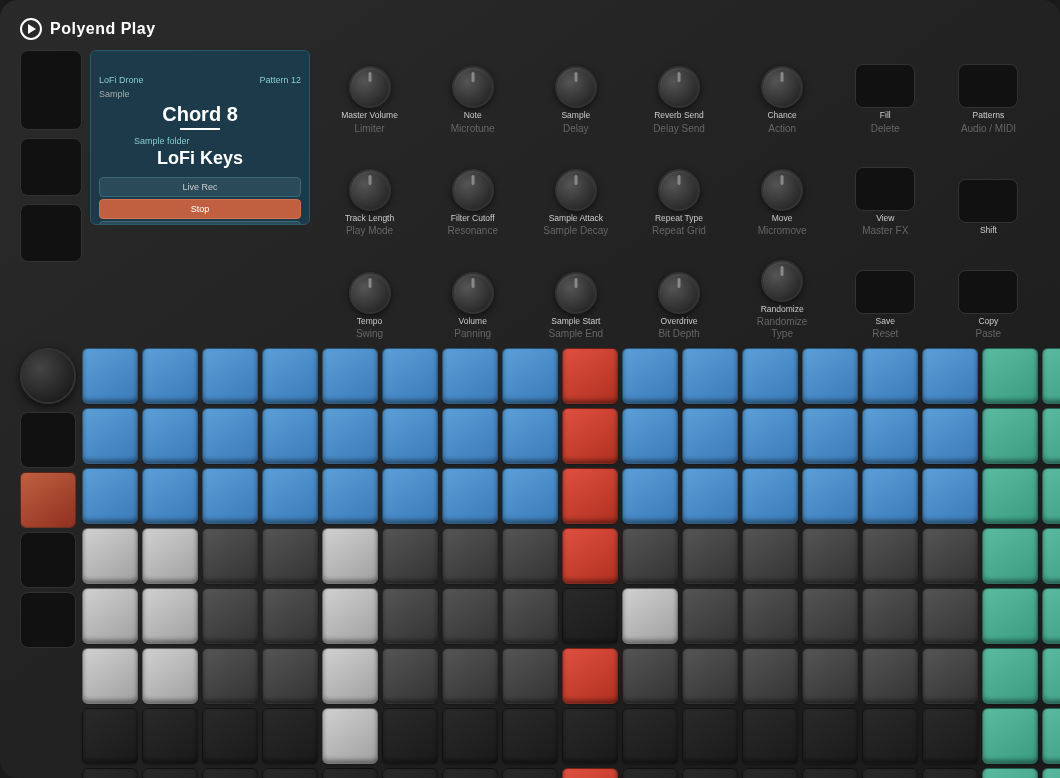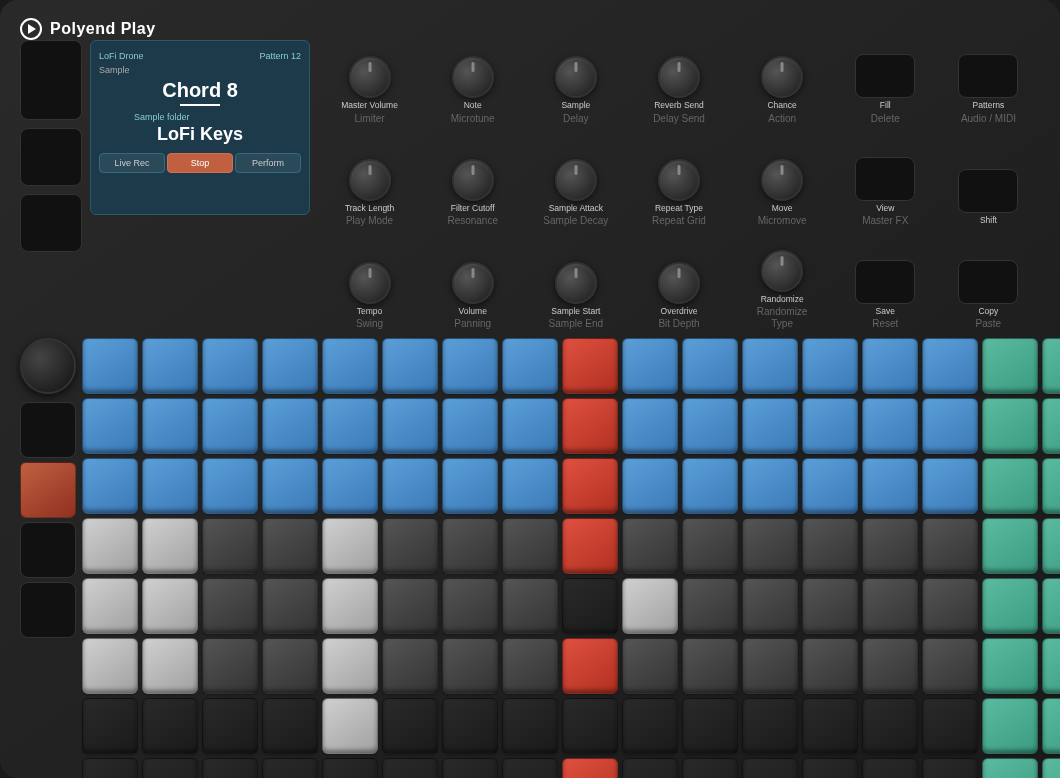--- a/index.html
+++ b/index.html
@@ -18,20 +18,21 @@
       border-radius: 18px;
       position: relative;
       padding: 18px 20px 14px 20px;
     }
 
     
     .header {
       display: flex;
       align-items: center;
       gap: 8px;
+      margin-bottom: 10px;
     }
     .logo-icon {
       width: 22px;
       height: 22px;
       border-radius: 50%;
       border: 2px solid #fff;
       display: flex;
       align-items: center;
       justify-content: center;
     }
@@ -81,21 +82,21 @@
     }
 
     
     .screen-area {
       width: 220px;
       flex-shrink: 0;
     }
     .screen {
       background: #1c3a4a;
       border-radius: 6px;
-      padding: 10px 8px;
+      padding: 24px 8px;
       height: 175px;
       border: 1px solid #2a5a6a;
       position: relative;
       overflow: hidden;
     }
     .screen-header {
       display: flex;
       justify-content: space-between;
       font-size: 9px;
       color: #8cc;
@@ -129,20 +130,21 @@
       color: #fff;
       font-size: 18px;
       font-weight: bold;
       text-align: center;
       margin-bottom: 8px;
     }
     .screen-buttons {
       display: flex;
       gap: 2px;
       margin-top: 6px;
+      flex-direction: column;
     }
     .screen-btn {
       flex: 1;
       padding: 4px 2px;
       border-radius: 4px;
       font-size: 9px;
       text-align: center;
       color: #ccc;
       background: #2a4a5a;
       border: 1px solid #3a6a7a;

